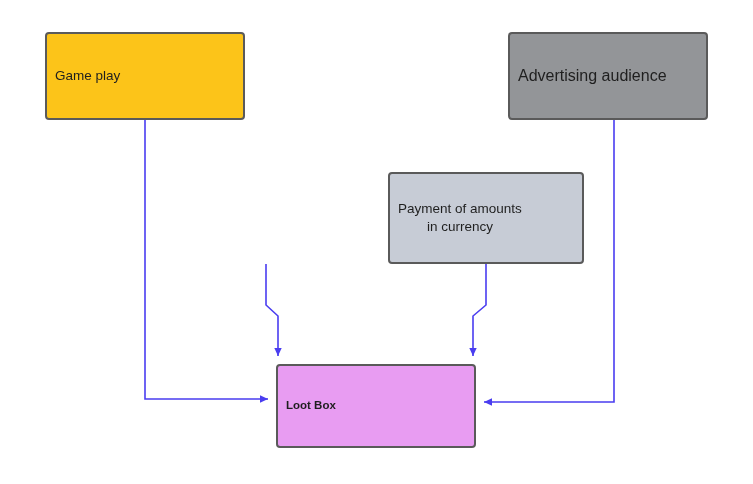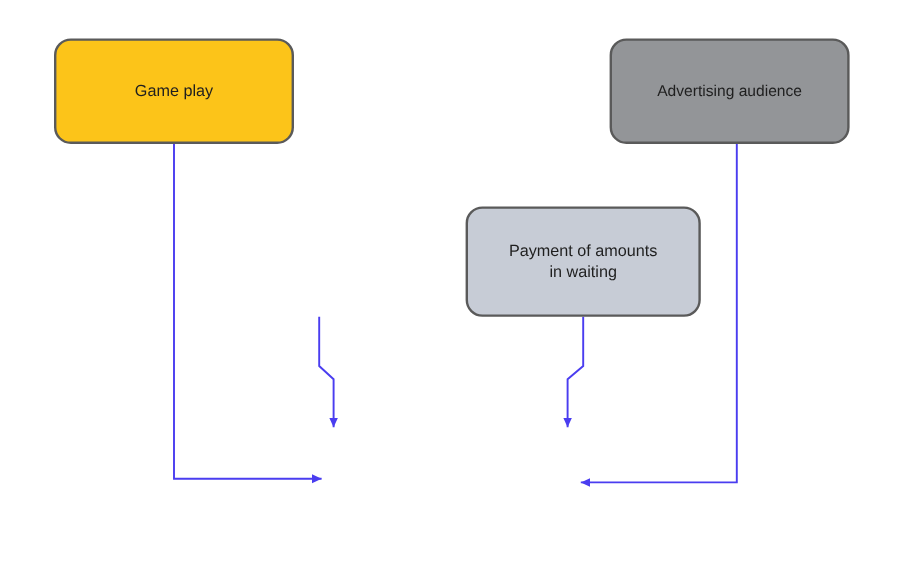--- a/index.html
+++ b/index.html
@@ -26,42 +26,42 @@
     left: 0;
     top: 0;
     width: 753px;
     height: 484px;
     pointer-events: none;
   }
   .node {
     position: absolute;
     box-sizing: border-box;
     border: 2px solid #5a5a5a;
-    border-radius: 14px;
+    border-radius: 4px;
     display: flex;
     align-items: center;
-    justify-content: center;
+    justify-content: flex-start;
     text-align: center;
     color: #1f1f1f;
     line-height: 1.35;
     padding: 4px 8px;
   }
   .node-label {
     display: block;
     white-space: pre-line;
   }
   #node-game-play {
     left: 45px; top: 32px; width: 200px; height: 88px;
     background: #fcc419;
     font-size: 13.5px;
   }
   #node-advertising-audience {
     left: 508px; top: 32px; width: 200px; height: 88px;
     background: #939598;
-    font-size: 13px;
+    font-size: 16px;
   }
   #node-waiting-time {
     left: 168px; top: 172px; width: 196px; height: 92px;
     background: #fdf1a0;
     font-size: 13.5px;
   }
   #node-payment {
     left: 388px; top: 172px; width: 196px; height: 92px;
     background: #c7ccd6;
     font-size: 13.5px;
@@ -104,17 +104,20 @@
     <span class="node-label">Game play</span>
   </div>
 
   <div class="node" id="node-advertising-audience">
     <span class="node-label">Advertising audience</span>
   </div>
 
 
   <div class="node" id="node-payment">
     <span class="node-label">Payment of amounts
-in waiting</span>
+in currency</span>
   </div>
 
+  <div class="node" id="node-loot-box">
+    <span class="node-label">Loot Box</span>
+  </div>
 
 </div>
 
 </body></html>

